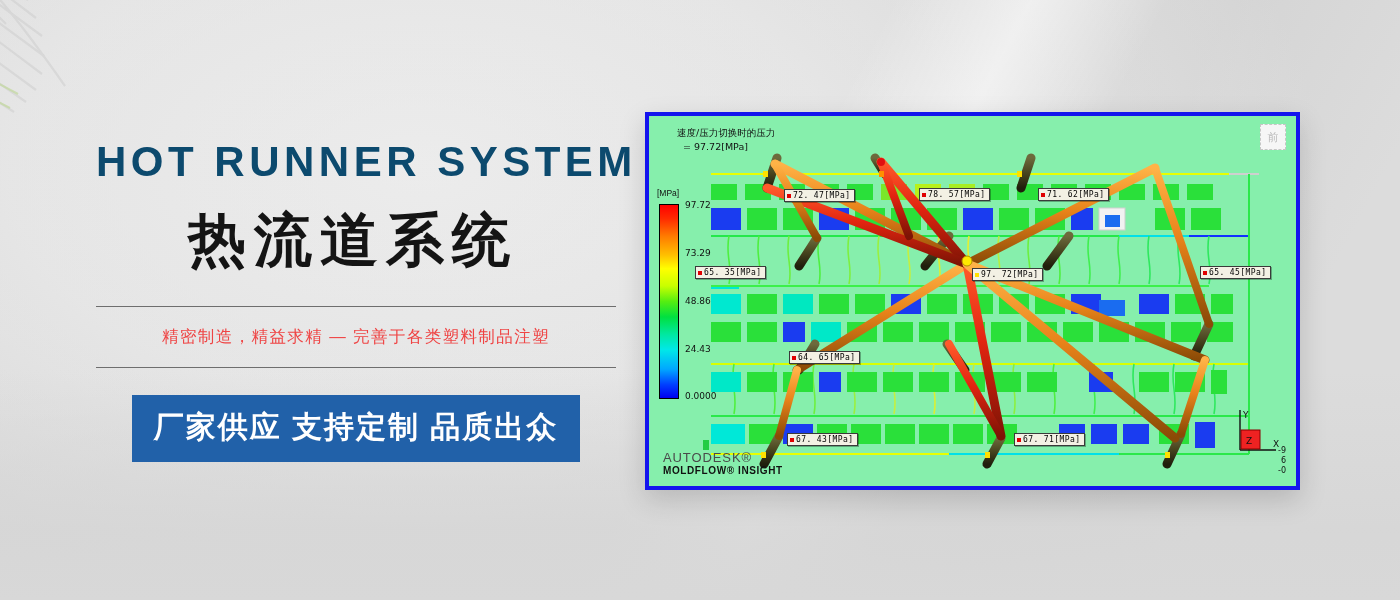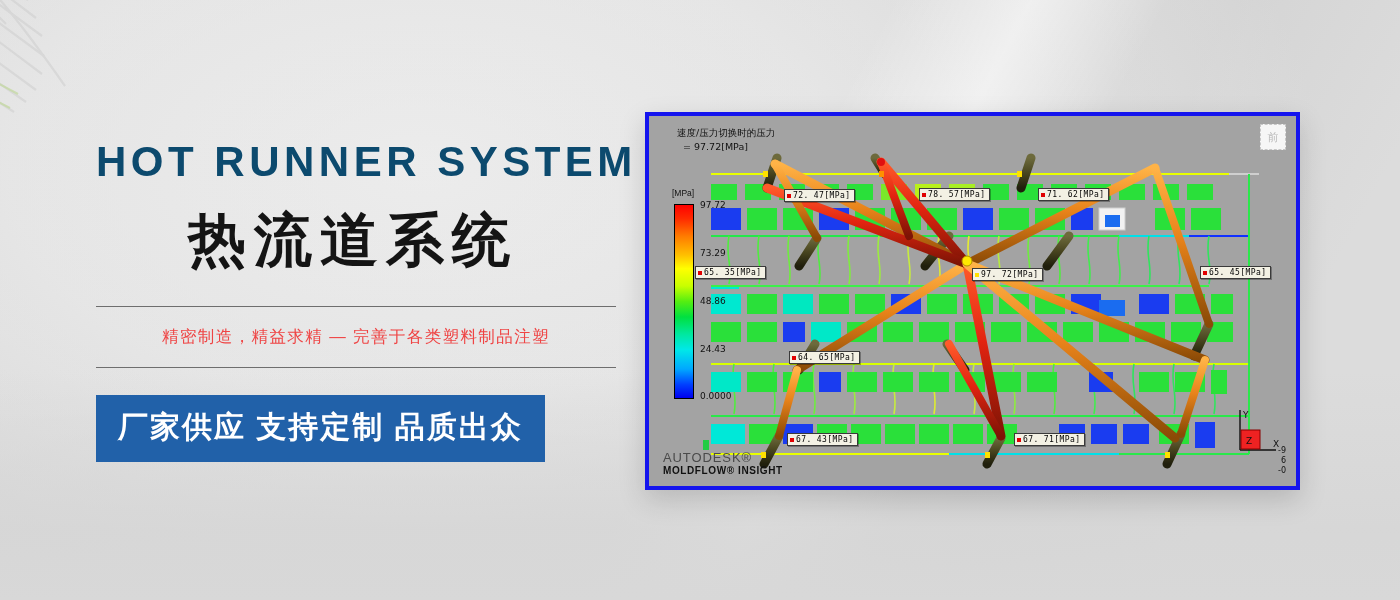--- a/index.html
+++ b/index.html
@@ -54,34 +54,34 @@
     margin-top: 27px; display: inline-block;
     background: #2161a9;
     color: #ffffff;
     font-size: 30px; font-weight: 700; letter-spacing: 2px;
     padding: 12px 22px 14px 22px;
   }
 
   
   .sim-panel {
     position: absolute; left: 645px; top: 112px; width: 655px; height: 378px;
-    background: #a3a3a3;
+    background: #86efac;
     border: 4px solid #1414ee;
     box-shadow: 0 10px 26px rgba(0,0,0,.16);
   }
   .sim-inner { position: absolute; inset: 0; overflow: hidden; }
 
   .sim-title {
     position: absolute; left: 28px; top: 10px;
     font-size: 9.5px; color: #111; line-height: 1.45; white-space: pre;
     font-family: "DejaVu Sans", sans-serif;
   }
 
   
-  .legend { position: absolute; left: 21px; top: 72px; width: 74px; }
+  .legend { position: absolute; left: 6px; top: 72px; width: 74px; }
   .legend-unit { font-size: 8.5px; color: #111; margin-left: 2px; }
   .legend-bar {
     position: absolute; left: 4px; top: 16px; width: 20px; height: 195px;
     border: 1px solid #000;
     background: linear-gradient(to bottom,
       #ff0000 0%, #ff2a00 7%, #ff7a00 16%, #ffc000 26%,
       #ffff00 33%, #c8ff00 42%, #55ee11 50%, #00e040 58%,
       #00e8a0 67%, #00e8e8 75%, #00a8ff 85%, #0040ff 93%, #0000f0 100%);
   }
   .legend-tick {
@@ -164,21 +164,21 @@
     <path d="M-6,78 L10,88"></path>
   </g>
 </svg>
 
 <div class="left-block">
   <div class="headline-en">HOT RUNNER SYSTEM</div>
   <div class="headline-cn">热流道系统</div>
   <div class="rule rule-top"></div>
   <div class="subline">精密制造，精益求精 — 完善于各类塑料制品注塑</div>
   <div class="rule rule-bot"></div>
-  <div style="text-align:left">
+  <div style="text-align:center">
     <div class="badge">厂家供应 支持定制 品质出众</div>
   </div>
 </div>
 
 <div class="sim-panel">
   <div class="sim-inner">
 
     <svg style="position:absolute;left:0;top:0;width:647px;height:370px" viewBox="0 0 647 370">
       <defs>
         <linearGradient id="runnerA" x1="0" y1="0" x2="0" y2="1">

